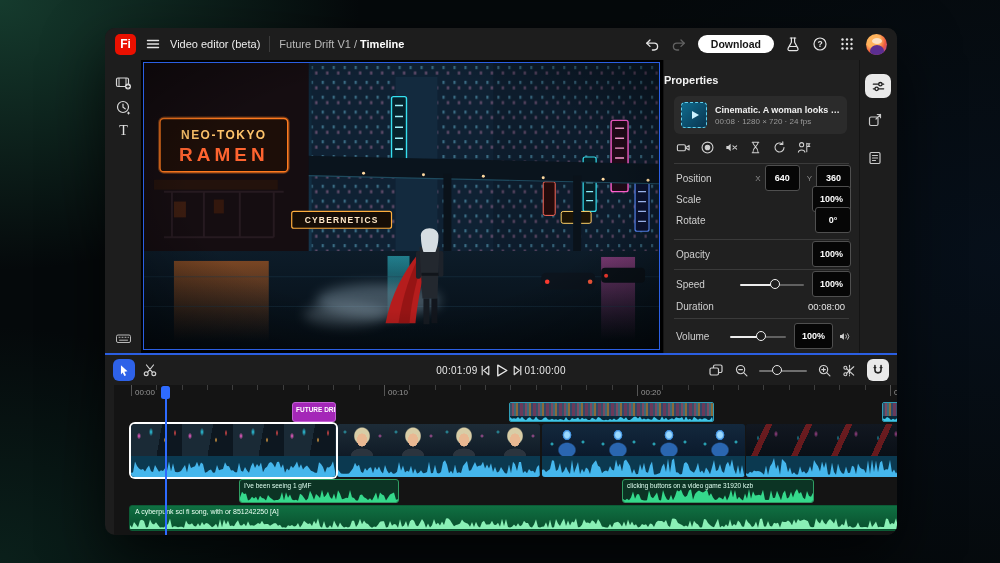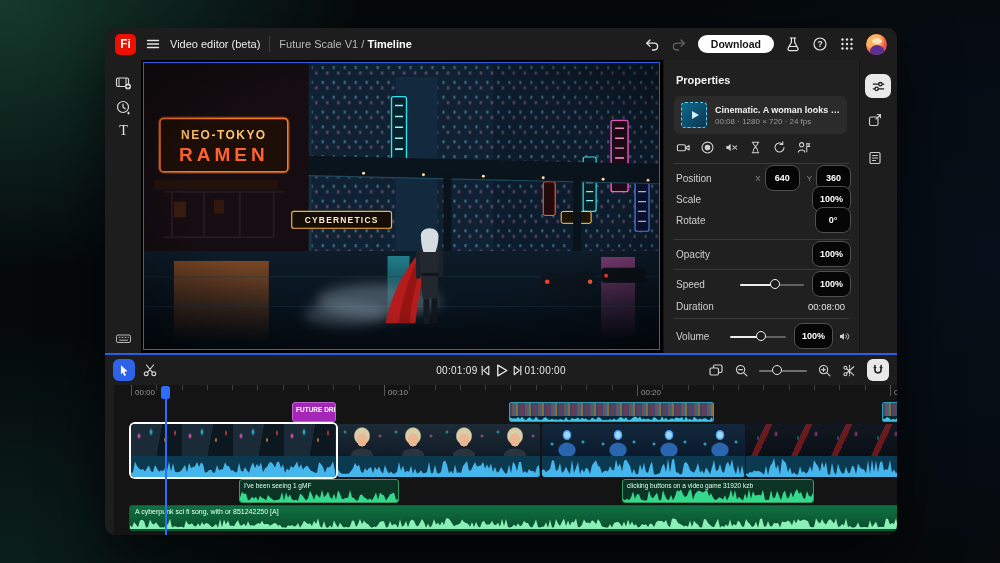--- a/index.html
+++ b/index.html
@@ -43,35 +43,35 @@
   .preview{flex:1;background:#000;position:relative;overflow:hidden;}
   .frame{position:absolute;left:2px;top:2px;width:517px;height:288px;
     border:1.5px solid #2b5fe3;box-sizing:border-box;background:#07131c;}
   .frame svg{width:100%;height:100%;display:block;}
   .props{width:195px;background:#202020;position:relative;flex:0 0 auto;border-left:1px solid #141414;}
   .rightrail{width:37px;position:relative;flex:0 0 auto;background:#1d1d1d;border-left:1px solid #141414;}
   .rightrail .icon{position:absolute;left:7px;}
   .rail-active{position:absolute;left:5px;width:26px;height:24px;background:#e9e9e9;border-radius:7px;
     display:flex;align-items:center;justify-content:center;}
   
-  .props-title{position:absolute;left:12px;top:14px;font-size:11px;font-weight:bold;color:#f2f2f2;}
+  .props-title{position:absolute;left:0;top:14px;font-size:11px;font-weight:bold;color:#f2f2f2;}
   .clip-card{position:absolute;left:10px;top:36px;width:173px;height:38px;background:#2b2b2b;border-radius:6px;
     display:flex;align-items:center;gap:8px;padding:0 7px;box-sizing:border-box;}
   .clip-thumb{width:26px;height:26px;border-radius:4px;flex:0 0 auto;
     background:linear-gradient(135deg,#0f6b8d,#0a3550);border:1.2px dashed #5fd0ee;box-sizing:border-box;
     display:flex;align-items:center;justify-content:center;}
   .clip-thumb span{width:0;height:0;border-left:7px solid #cdf2ff;border-top:4.5px solid transparent;border-bottom:4.5px solid transparent;margin-left:2px;}
   .clip-name{font-size:9px;font-weight:bold;color:#f0f0f0;white-space:nowrap;overflow:hidden;text-overflow:ellipsis;}
   .clip-meta{font-size:8px;color:#9a9a9a;margin-top:2px;white-space:nowrap;}
   .clip-icons{position:absolute;left:12px;top:80px;display:flex;gap:9px;}
   .pdiv{position:absolute;left:10px;right:10px;height:1px;background:#3a3a3a;}
   .prow{position:absolute;left:12px;right:8px;height:18px;display:flex;align-items:center;justify-content:flex-end;}
   .plabel{font-size:10px;color:#cfcfcf;flex:0 0 auto;}
   .pspacer{flex:1;}
-  .pill{height:17px;min-width:36px;background:#060606;border:1px solid #4f4f4f;border-radius:8px;
+  .pill{height:17px;min-width:36px;background:#060606;border:1px solid #4f4f4f;border-radius:3px;
     color:#fff;font-size:9px;font-weight:bold;display:flex;align-items:center;justify-content:center;
     padding:12px 7px;box-sizing:border-box;}
   .axis{font-size:8px;color:#8d8d8d;margin:0 4px 0 7px;}
   .slider{width:64px;height:11px;position:relative;margin-right:8px;flex:0 0 auto;}
   .slider .track{position:absolute;left:0;right:0;top:5px;height:2px;border-radius:2px;
     background:linear-gradient(90deg,#ececec 0 55%,#616161 55%);}
   .slider .knob{position:absolute;left:55%;top:0.5px;width:10px;height:10px;margin-left:-5px;border-radius:50%;
     border:1.6px solid #f2f2f2;background:#1e1e1e;box-sizing:border-box;}
   .dur-val{font-size:9.5px;color:#e3e3e3;}
   
@@ -155,21 +155,21 @@
         <span>Fi</span>
       </div>
     <span class="icon">
       <svg width="16" height="16" viewBox="0 0 16 16">
           <path d="M2.5 4.5h11M2.5 8h11M2.5 11.5h11" stroke="#e4e4e4" stroke-width="1.4" stroke-linecap="round"></path>
         </svg>
     </span>
     <span class="app-title">Video editor (beta)</span>
     <span class="tb-divider"></span>
     <span class="crumb">
-      <span>Future Scale V1</span>
+      <span>Future Drift V1</span>
       <span>/</span>
       <b>Timeline</b>
     </span>
     <div class="tb-right">
       <span class="icon">
         <svg width="16" height="16" viewBox="0 0 16 16" fill="none" stroke="#e4e4e4" stroke-width="1.3" stroke-linecap="round" stroke-linejoin="round">
             <path d="M6 4 2.8 7.2 6 10.4"></path>
             <path d="M2.8 7.2h7.4a3.4 3.4 0 0 1 0 6.8H8.4"></path>
           </svg>
       </span>

